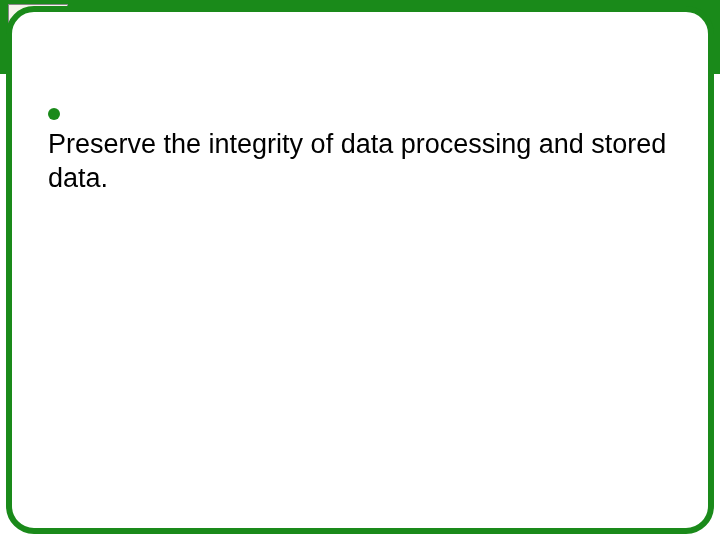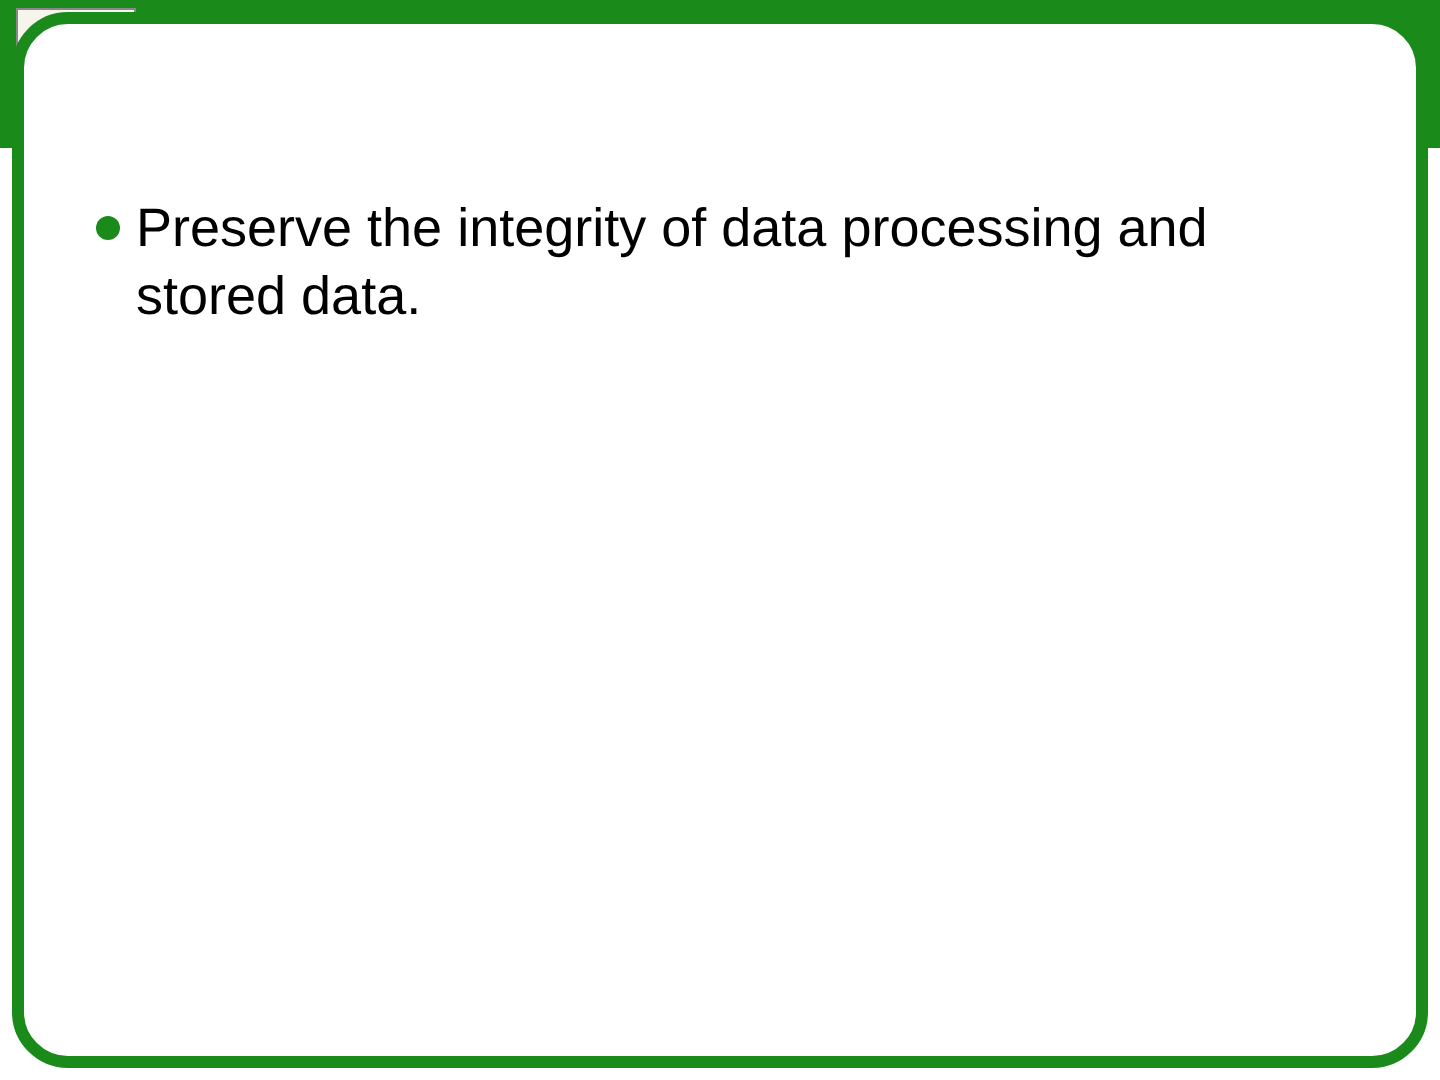--- a/index.html
+++ b/index.html
@@ -62,20 +62,21 @@
   .body {
     position: absolute;
     left: 48px;
     top: 98px;
     right: 48px;
   }
   .bullet-row {
     display: flex;
     align-items: flex-start;
     gap: 8px;
+    flex-direction: column;
   }
   .bullet-dot {
     flex: 0 0 auto;
     width: 12px;
     height: 12px;
     border-radius: 50%;
     background: #1a8a1a;
     margin-top: 10px;
   }
   .bullet-text {

